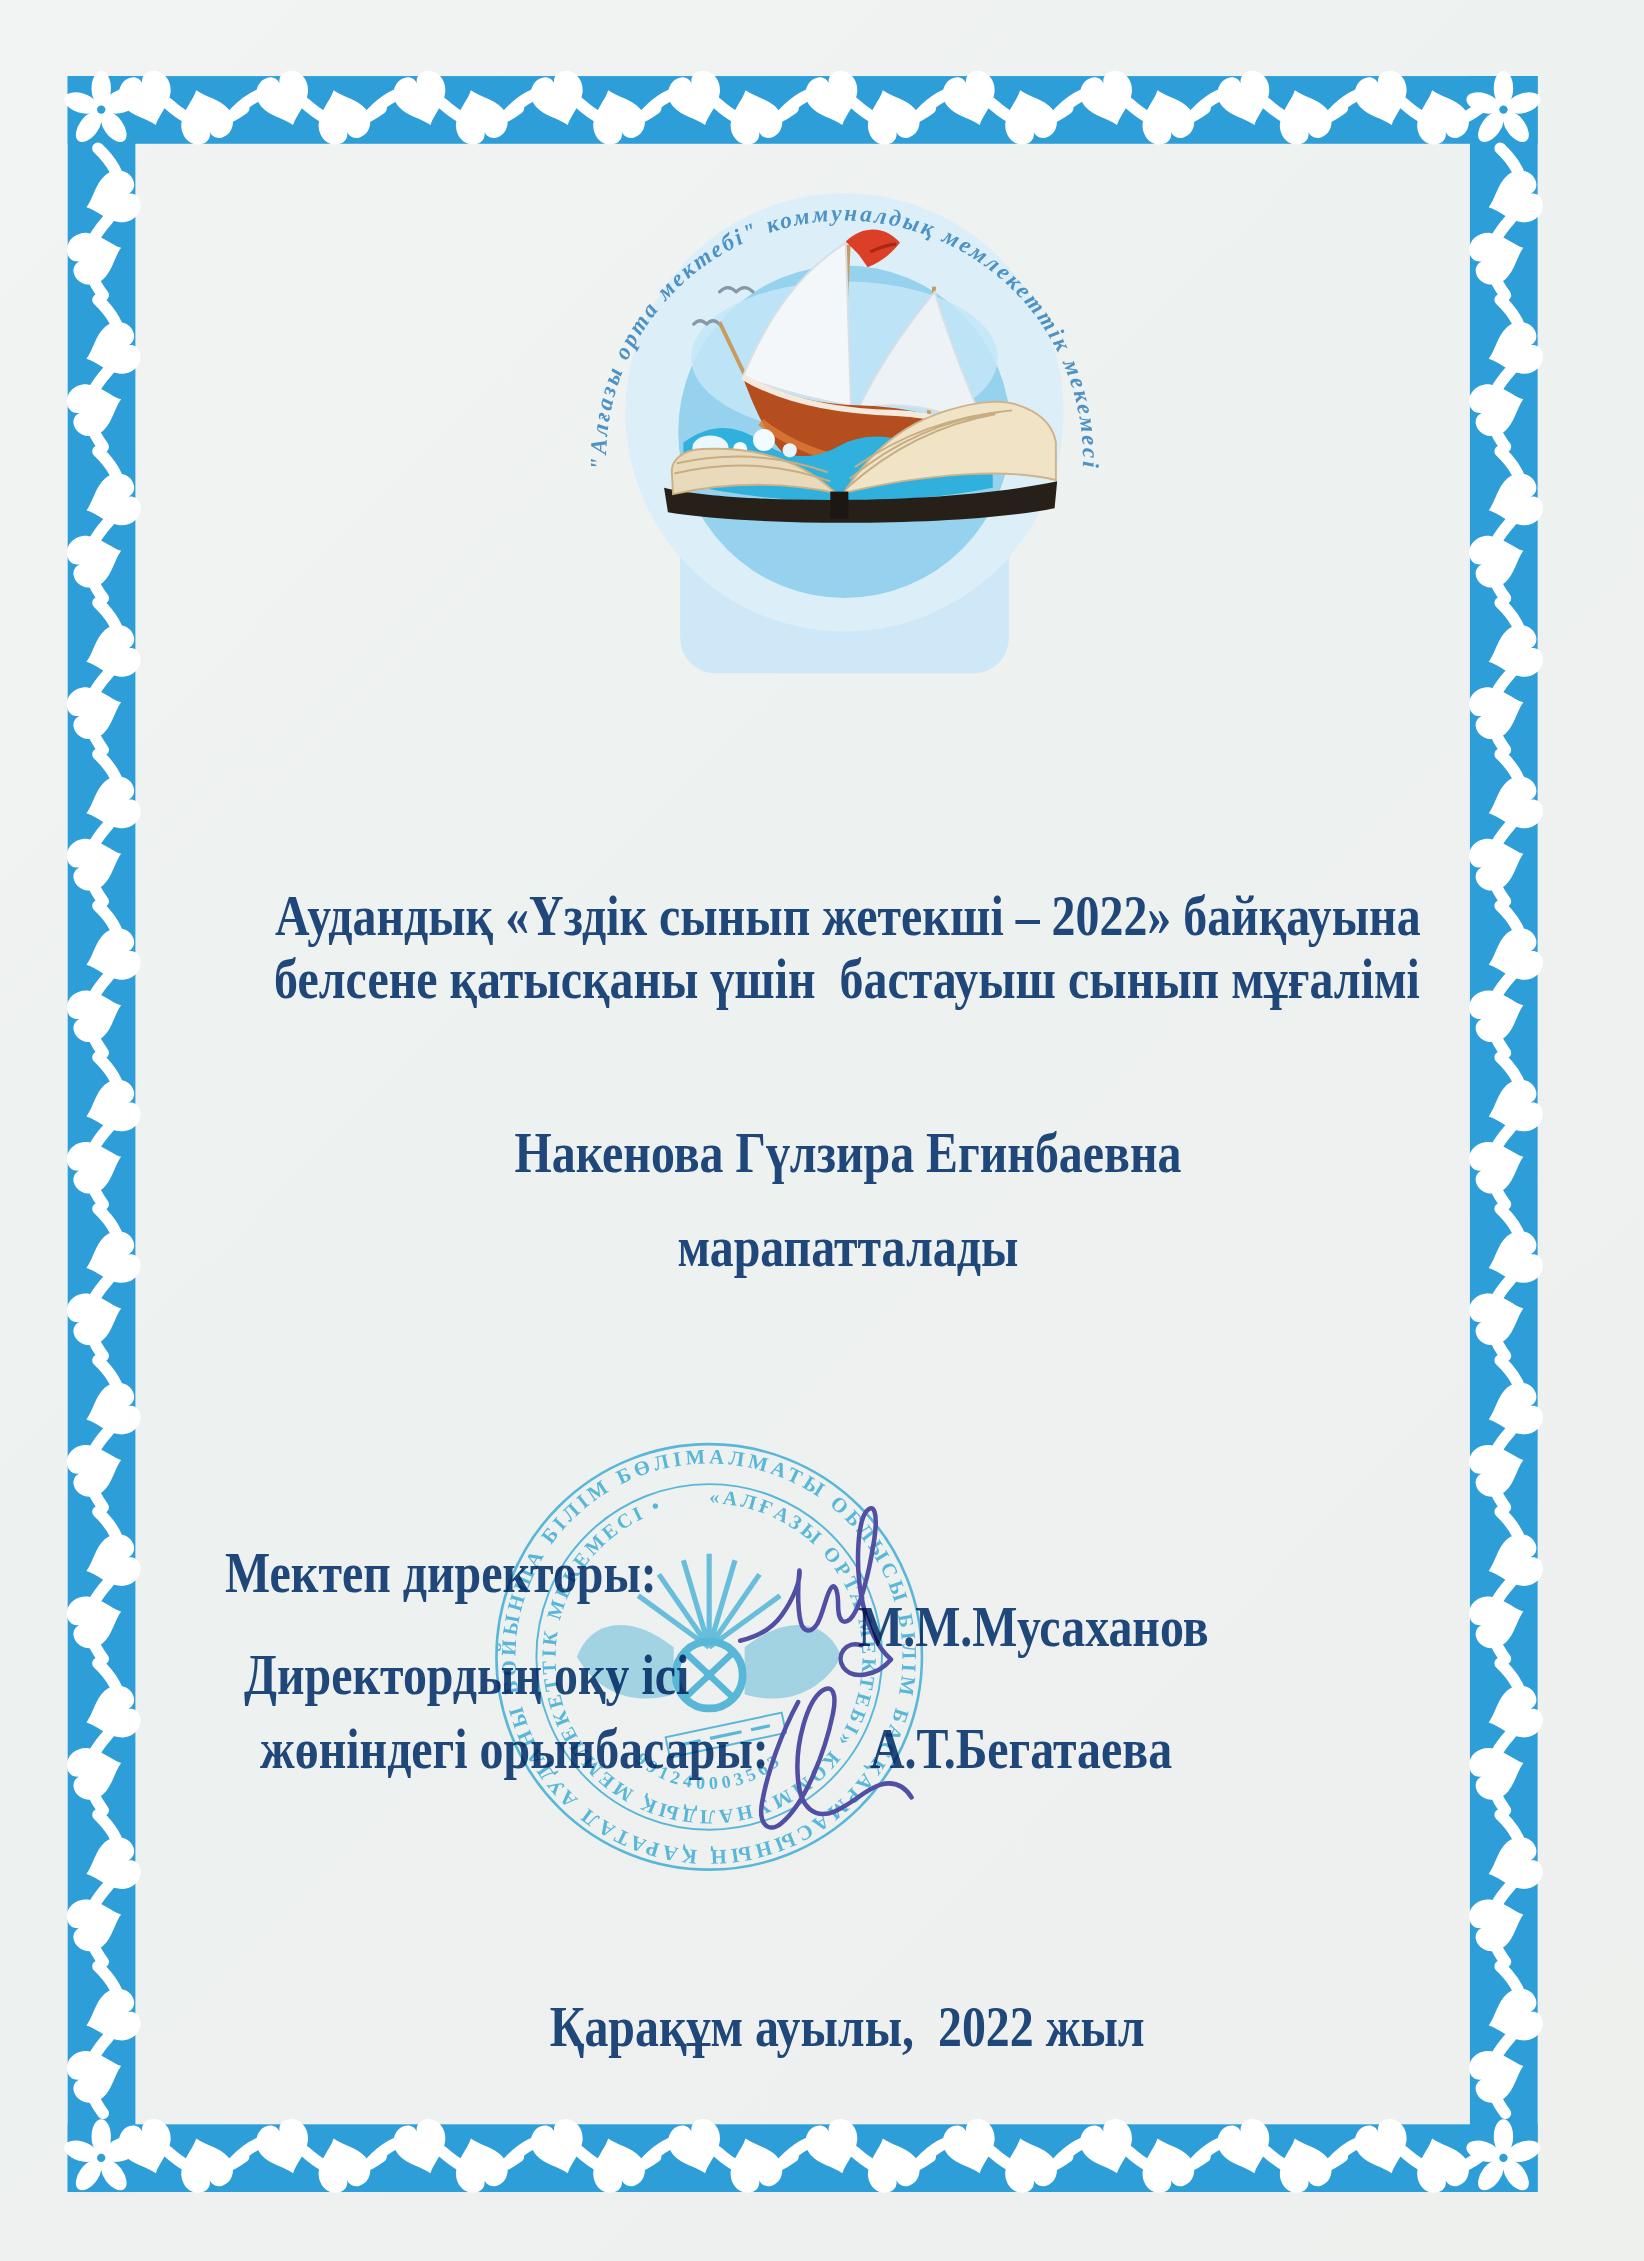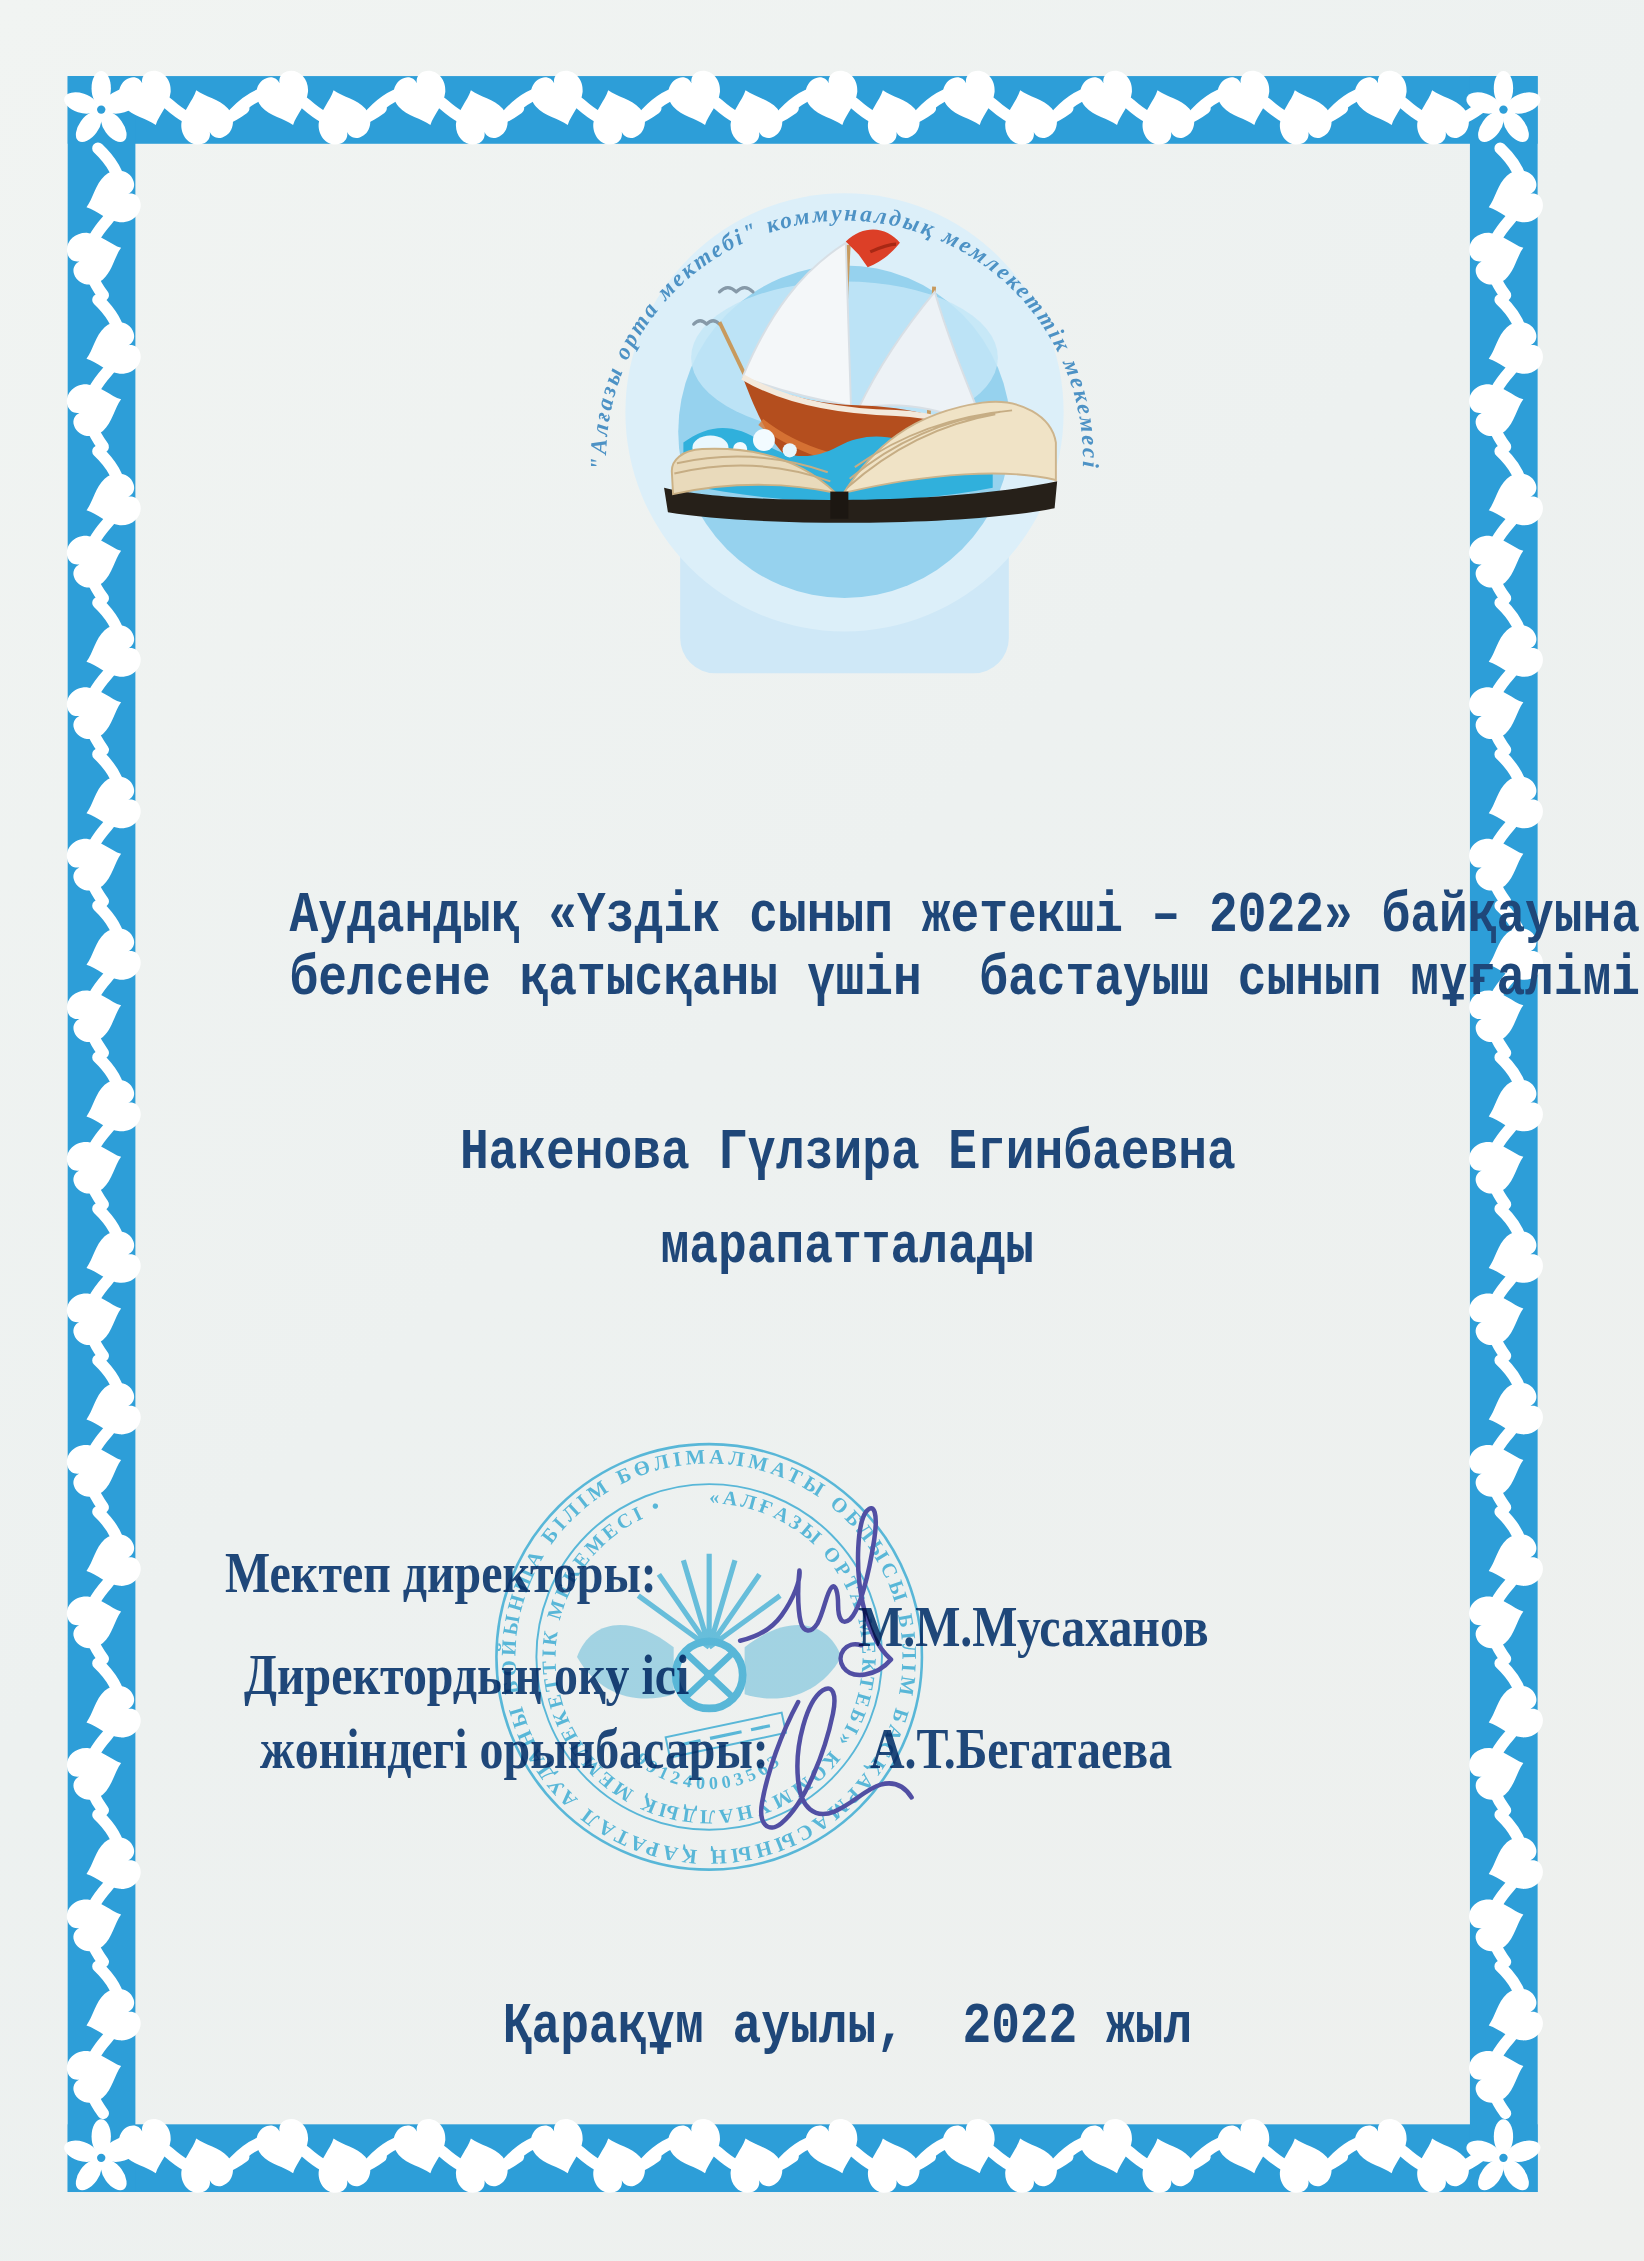--- a/index.html
+++ b/index.html
@@ -12,21 +12,21 @@
     background:linear-gradient(135deg,#f1f4f2 0%,#edf1f0 45%,#eef0ee 100%);}
   svg{position:absolute;left:0;top:0;}
   .layer{position:absolute;left:0;top:0;width:1644px;height:2261px;}
   .ink-layer{mix-blend-mode:multiply;}
   .txt{
     position:absolute;color:#1f4779;font-weight:bold;white-space:pre;
     font-size:57px;line-height:1.1;
   }
   .sq{display:inline-block;transform:scaleX(.84);transform-origin:center;}
   .sql{display:inline-block;transform:scaleX(.84);transform-origin:left;}
-  .center-band{position:absolute;left:161px;width:1373px;text-align:center;font-family:Liberation Mono, monospace;}
+  .center-band{position:absolute;left:161px;width:1373px;text-align:center;}
   #logo-box{position:absolute;left:567px;top:190px;width:555px;height:580px;}
   #logo-box svg{position:static;}
 </style>
 </head>
 <body>
 
 <div class="paper-tint"></div>
 
 <svg class="layer" viewBox="0 0 2550 3507">
   <defs>

